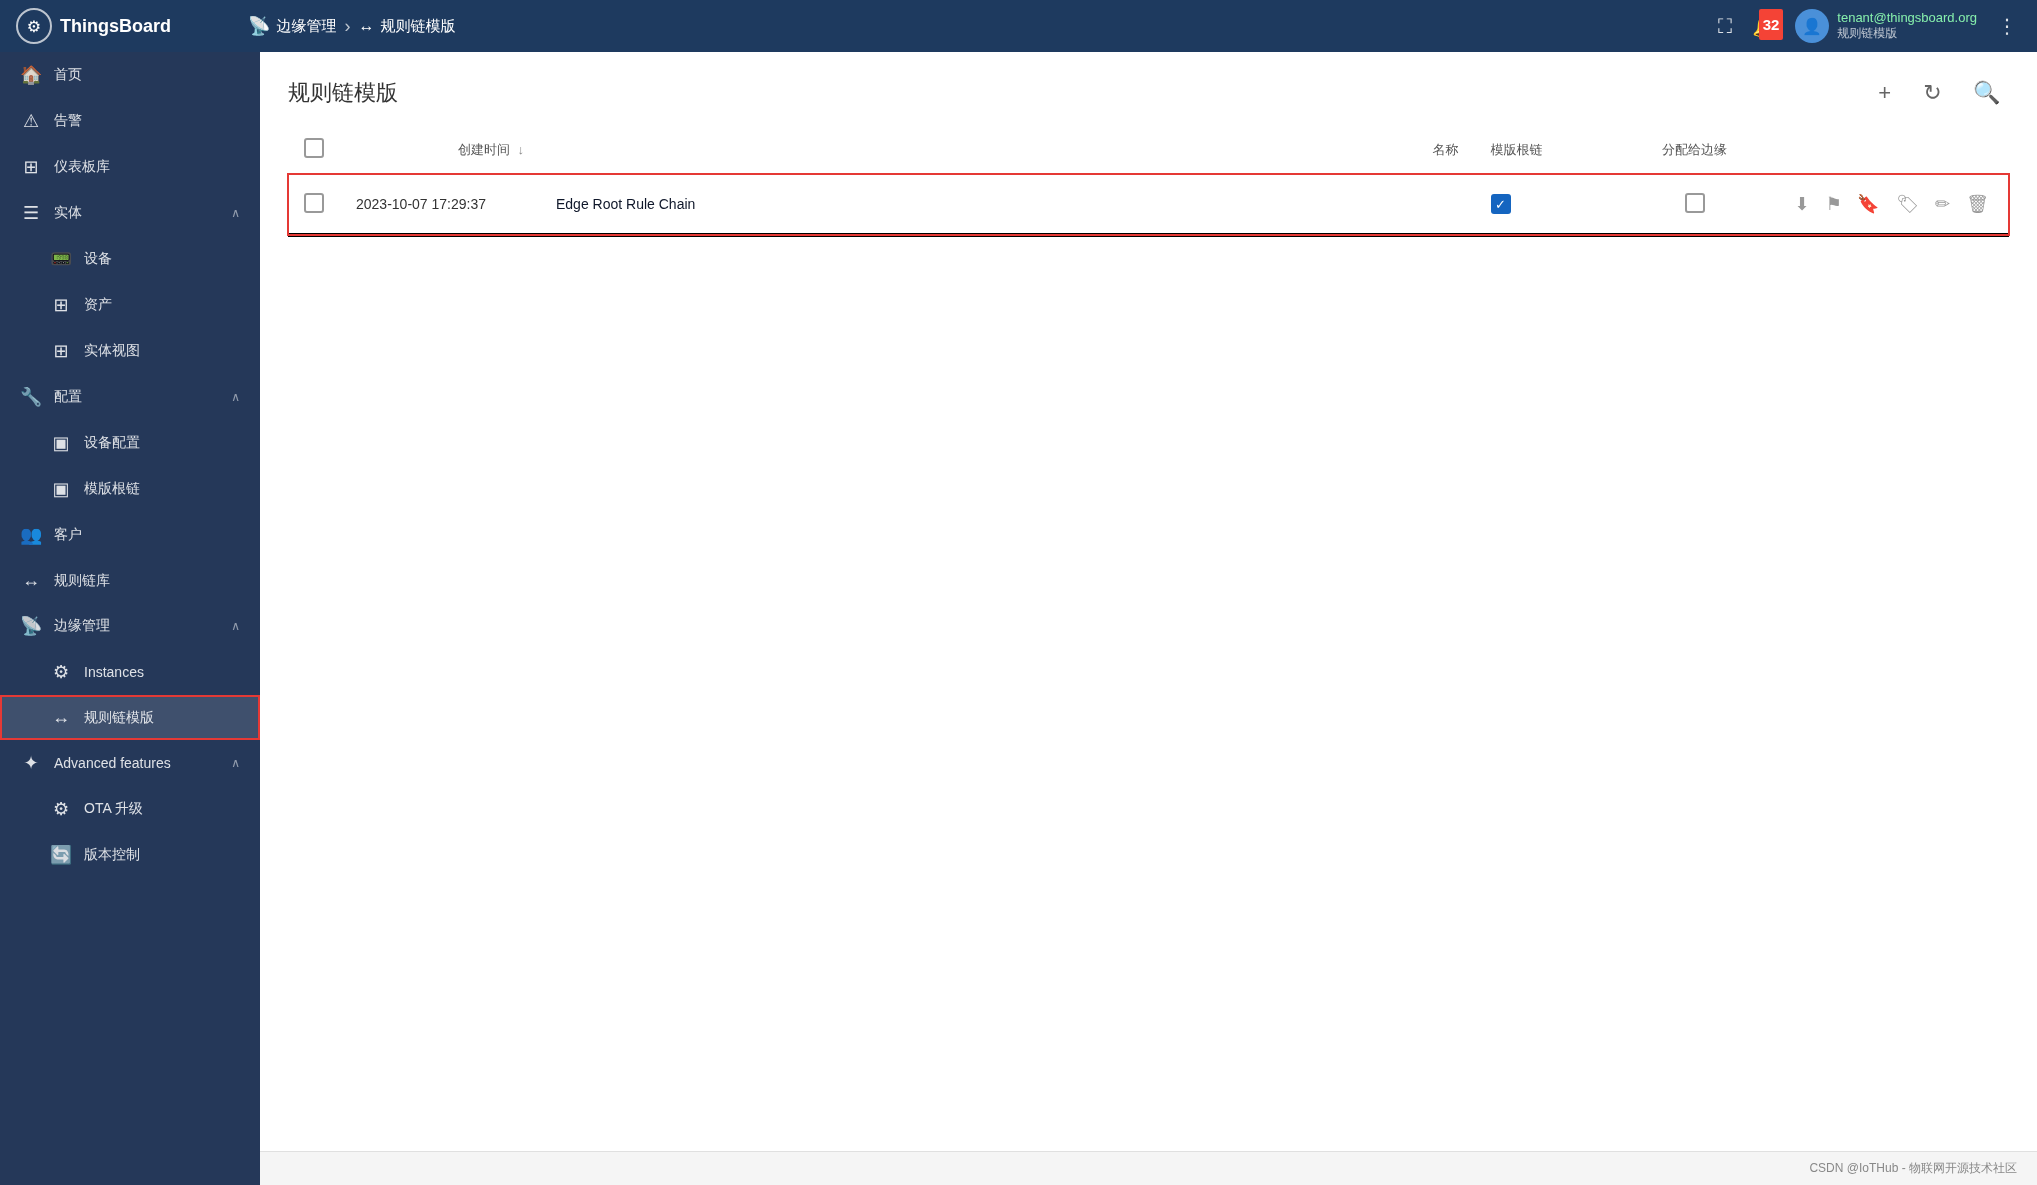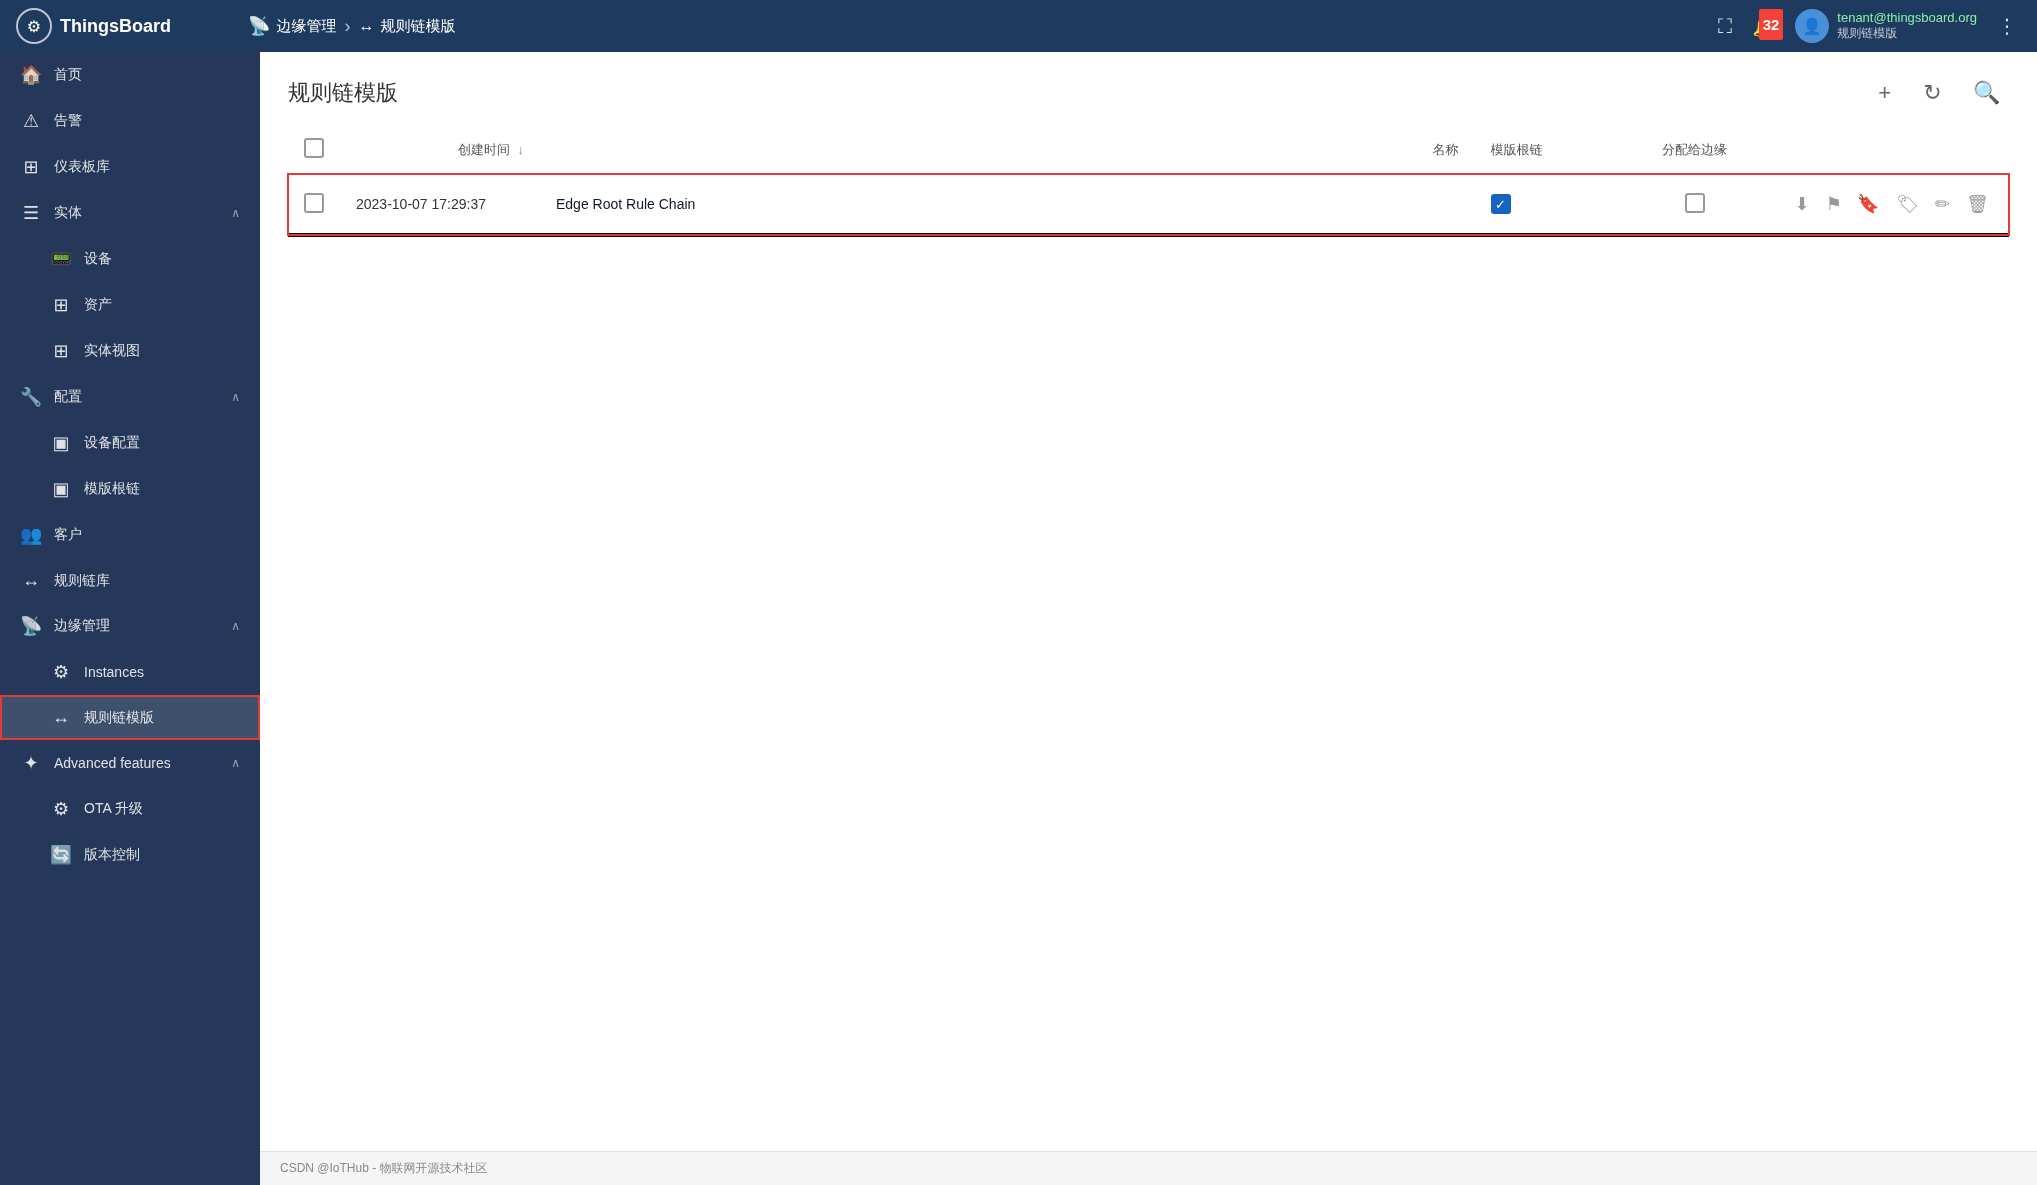--- a/index.html
+++ b/index.html
@@ -271,21 +271,21 @@
     }
 
     .sort-icon { font-size: 13px; margin-left: 4px; color: #888; }
 
     
     .footer {
       background: #f5f5f5;
       padding: 8px 20px;
       font-size: 12px;
       color: #888;
-      text-align: left;
+      text-align: right;
       border-top: 1px solid #e0e0e0;
     }
   </style>
 </head>
 <body>
 
 <div class="top-header">
   <div class="logo-area">
     <div class="logo-icon">⚙</div>
     <span class="logo-text">ThingsBoard</span>

